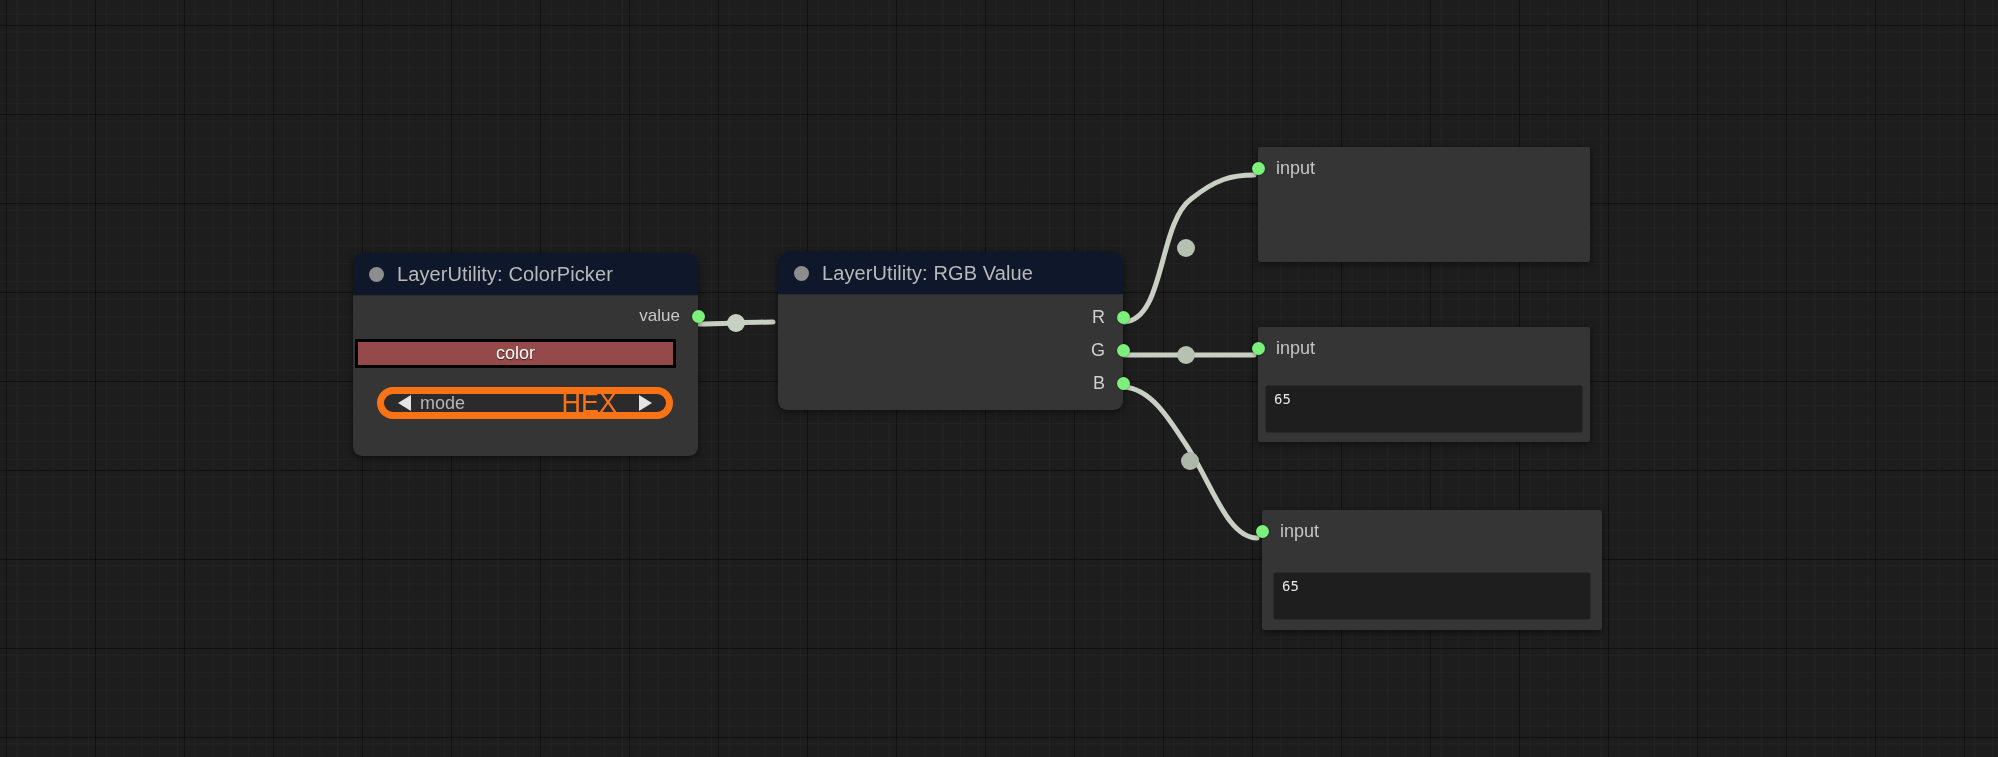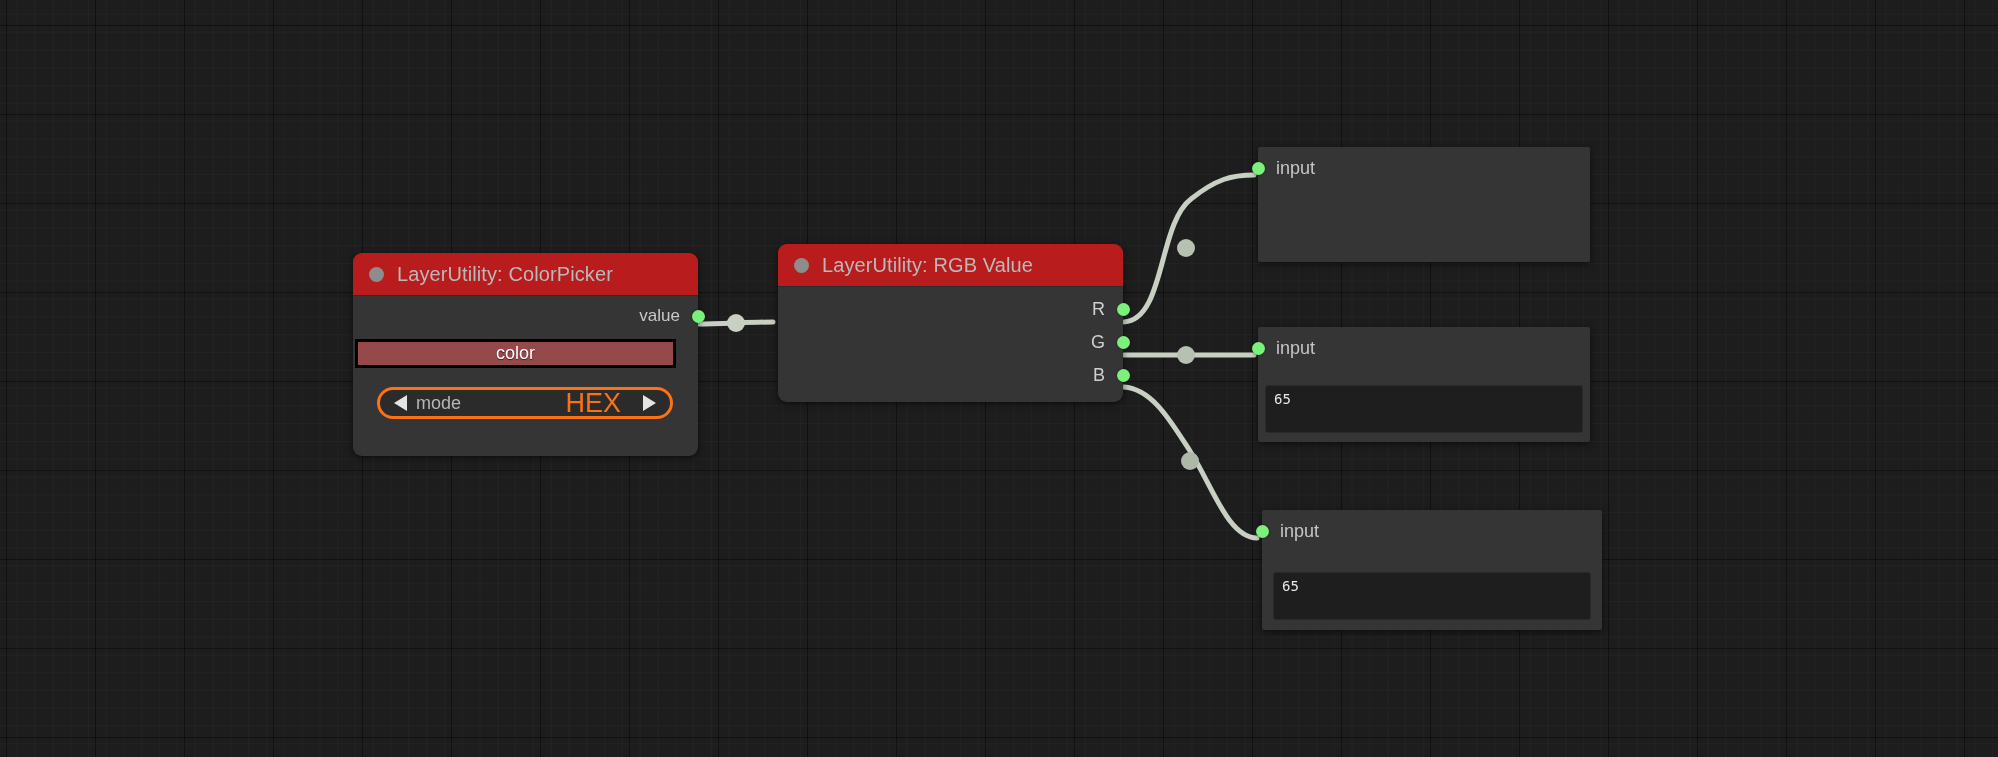--- a/index.html
+++ b/index.html
@@ -42,21 +42,21 @@
     box-shadow: 0 2px 7px rgba(0,0,0,0.55);
     overflow: visible;
   }
   .node-header {
     height: 43px;
     display: flex;
     align-items: center;
     padding-left: 16px;
     border-bottom: 1px solid #2c2c2c;
     border-radius: 9px 9px 0 0;
-    background: #b91c1c;
+    background: #0f172a;
   }
   .header-dot {
     width: 15px; height: 15px;
     border-radius: 50%;
     background: #8d8d8d;
     flex: 0 0 auto;
     margin-right: 13px;
   }
   .header-title {
     font-size: 20px;
@@ -121,21 +121,21 @@
   }
   .color-swatch span {
     font-size: 18px;
     color: #ffffff;
     text-shadow: 0 1px 1px rgba(0,0,0,0.6);
   }
   .combo-widget {
     position: absolute;
     left: 24px; top: 91px;
     width: 296px; height: 32px;
-    border: 3px solid #f97316;
+    border: 7px solid #f97316;
     border-radius: 16px;
     background: #2b2b2b;
     display: flex;
     align-items: center;
     padding: 0 14px;
   }
   .combo-arrow {
     width: 0; height: 0;
     border-top: 8px solid transparent;
     border-bottom: 8px solid transparent;
@@ -153,21 +153,21 @@
     flex: 1 1 auto;
     text-align: right;
     font-size: 27px;
     color: #f97316;
     margin-right: 22px;
     white-space: nowrap;
   }
 
   
   #node-rgb {
-    left: 778px; top: 244px;
+    left: 778px; top: 252px;
     width: 345px; height: 158px;
   }
   #node-rgb .node-body { height: 114px; padding-top: 6px; }
   #node-rgb .out-stack { position: absolute; right: 0; top: 6px; width: 120px; }
   #node-rgb .slot-row { height: 33px; }
   #node-rgb .slot-out .slot-label { font-size: 18px; color: #cfcfcf; }
 
   
   .node-input {
     background: #353535;

